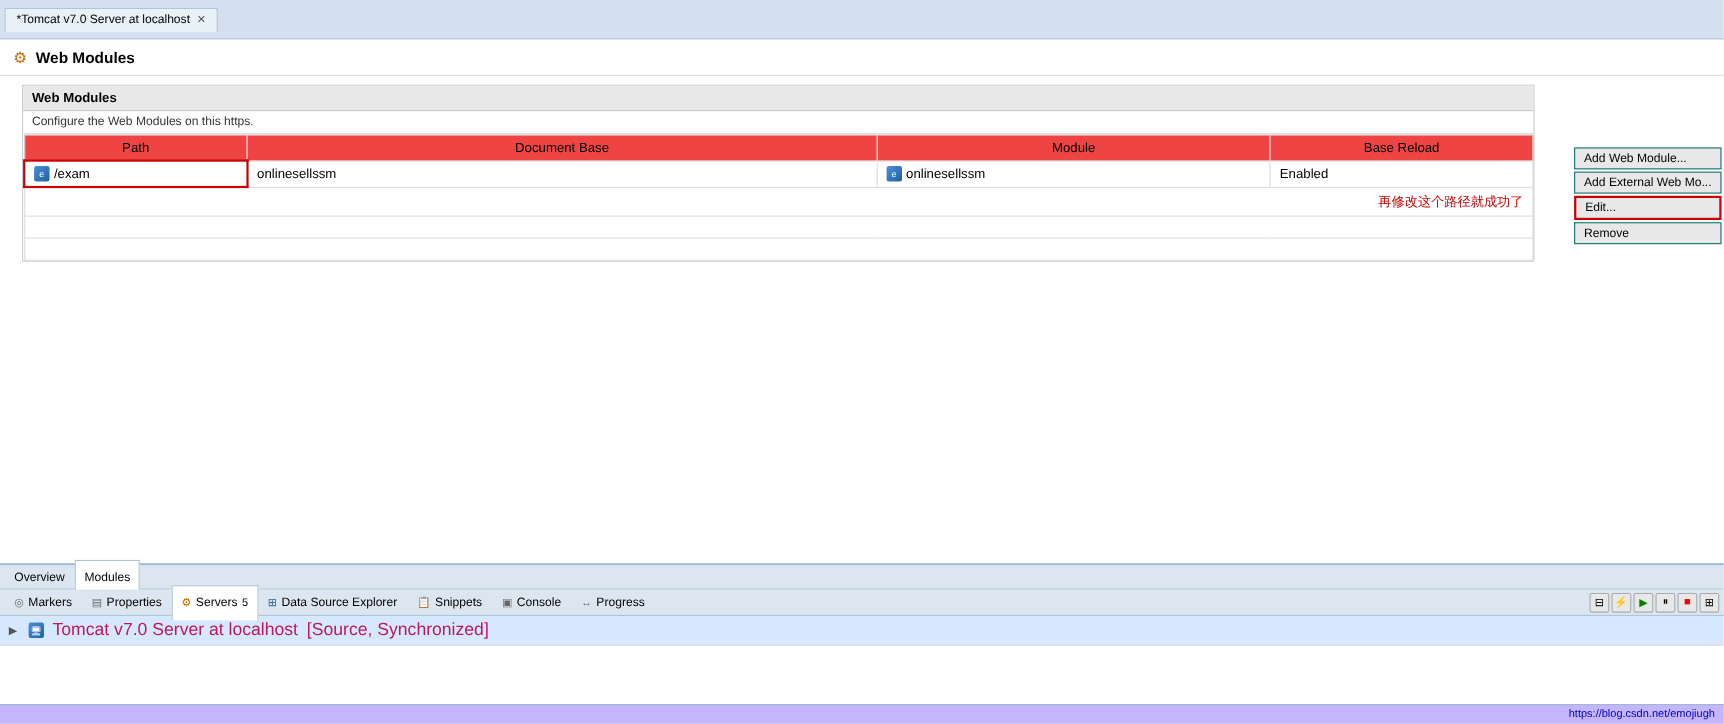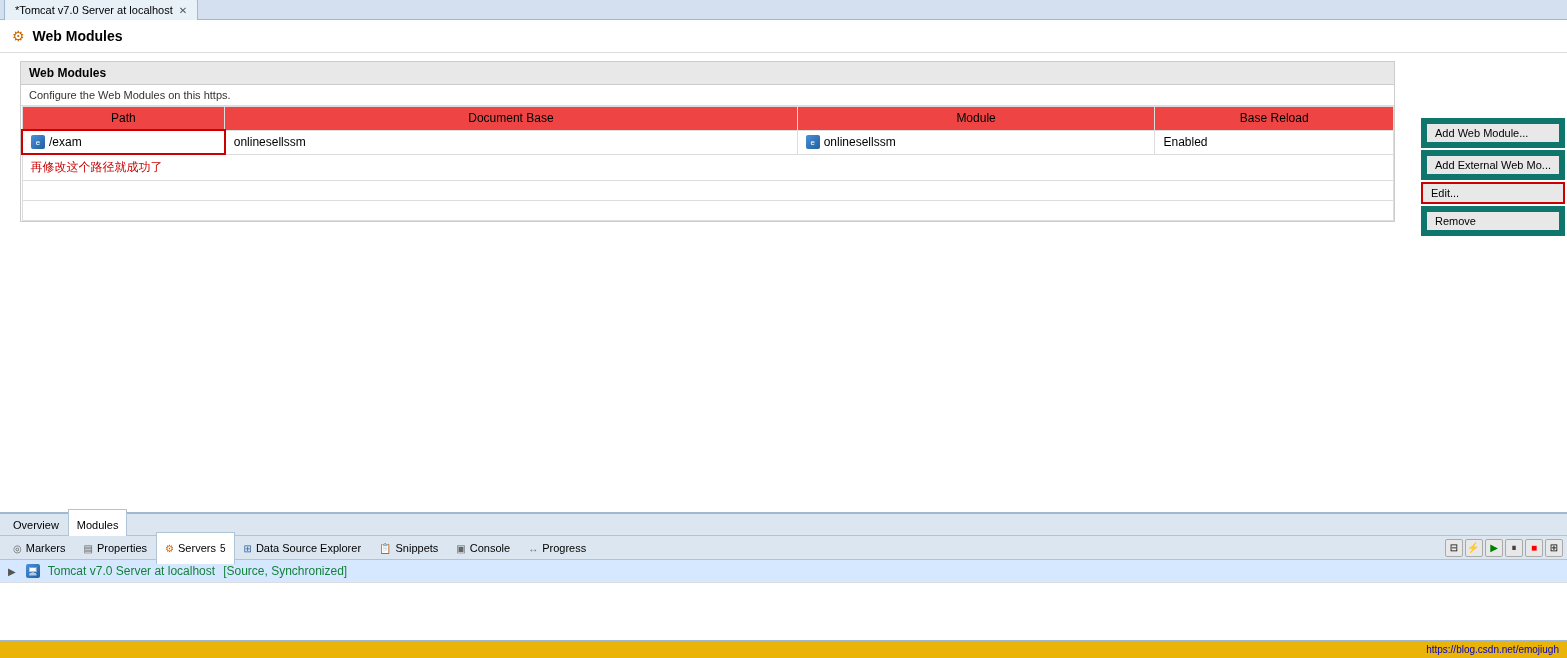--- a/index.html
+++ b/index.html
@@ -4,21 +4,21 @@
   <style>
     * { box-sizing: border-box; margin: 0; padding: 0; }
     body { font-family: 'Segoe UI', Arial, sans-serif; font-size: 12px; background: #f0f0f0; overflow: hidden; height: 658px; display: flex; flex-direction: column; }
 
     
     .top-tab-bar {
       background: #d4e0f0;
       border-bottom: 1px solid #a0b8d0;
       display: flex;
       align-items: center;
-      height: 20px;
+      height: 36px;
       padding-left: 4px;
     }
     .top-tab {
       background: #e8f0f8;
       border: 1px solid #a0b8d0;
       border-bottom: none;
       padding: 2px 10px;
       font-size: 11px;
       cursor: pointer;
       display: flex;
@@ -106,38 +106,39 @@
       color: white;
       flex-shrink: 0;
     }
     .path-cell {
       border: 2px solid #cc0000 !important;
     }
     .note-text {
       color: #cc0000;
       font-size: 12px;
       padding: 4px 8px;
+      text-align: right;
     }
     .empty-row td {
       height: 20px;
     }
 
     
     .right-panel {
       position: absolute;
       right: 0;
       top: 65px;
       display: flex;
       flex-direction: column;
       gap: 2px;
       padding: 0 2px;
     }
     .right-btn {
       background: #e8e8e8;
-      border: 6px solid #0f766e;
+      border: 1px solid #0f766e;
       padding: 3px 8px;
       font-size: 11px;
       cursor: pointer;
       text-align: left;
       white-space: nowrap;
     }
     .right-btn.highlighted {
       border: 2px solid #cc0000;
     }
 
@@ -199,22 +200,22 @@
       background: linear-gradient(135deg, #4a90d9, #2060a0);
       border-radius: 2px;
       display: inline-flex;
       align-items: center;
       justify-content: center;
       font-size: 8px;
       color: white;
       flex-shrink: 0;
     }
     .server-row-text {
-      font-size: 12px;
-      color: #15803d;
+      font-size: 16px;
+      color: #be185d;
     }
     .expand-icon {
       font-size: 10px;
       color: #555;
       margin-right: 2px;
     }
     .toolbar-icon-btn {
       width: 18px;
       height: 18px;
       display: flex;
@@ -222,21 +223,21 @@
       justify-content: center;
       font-size: 10px;
       cursor: pointer;
       border: 1px solid #aaa;
       background: #e8e8e8;
       border-radius: 2px;
     }
 
     .status-bar {
       height: 18px;
-      background: #eab308;
+      background: #c4b5fd;
       border-top: 1px solid #a0b8d0;
       display: flex;
       align-items: center;
       justify-content: flex-end;
       padding: 0 8px;
       font-size: 10px;
       color: #0000cc;
     }
     .status-bar a { color: #0000cc; text-decoration: none; font-size: 10px; }
 

